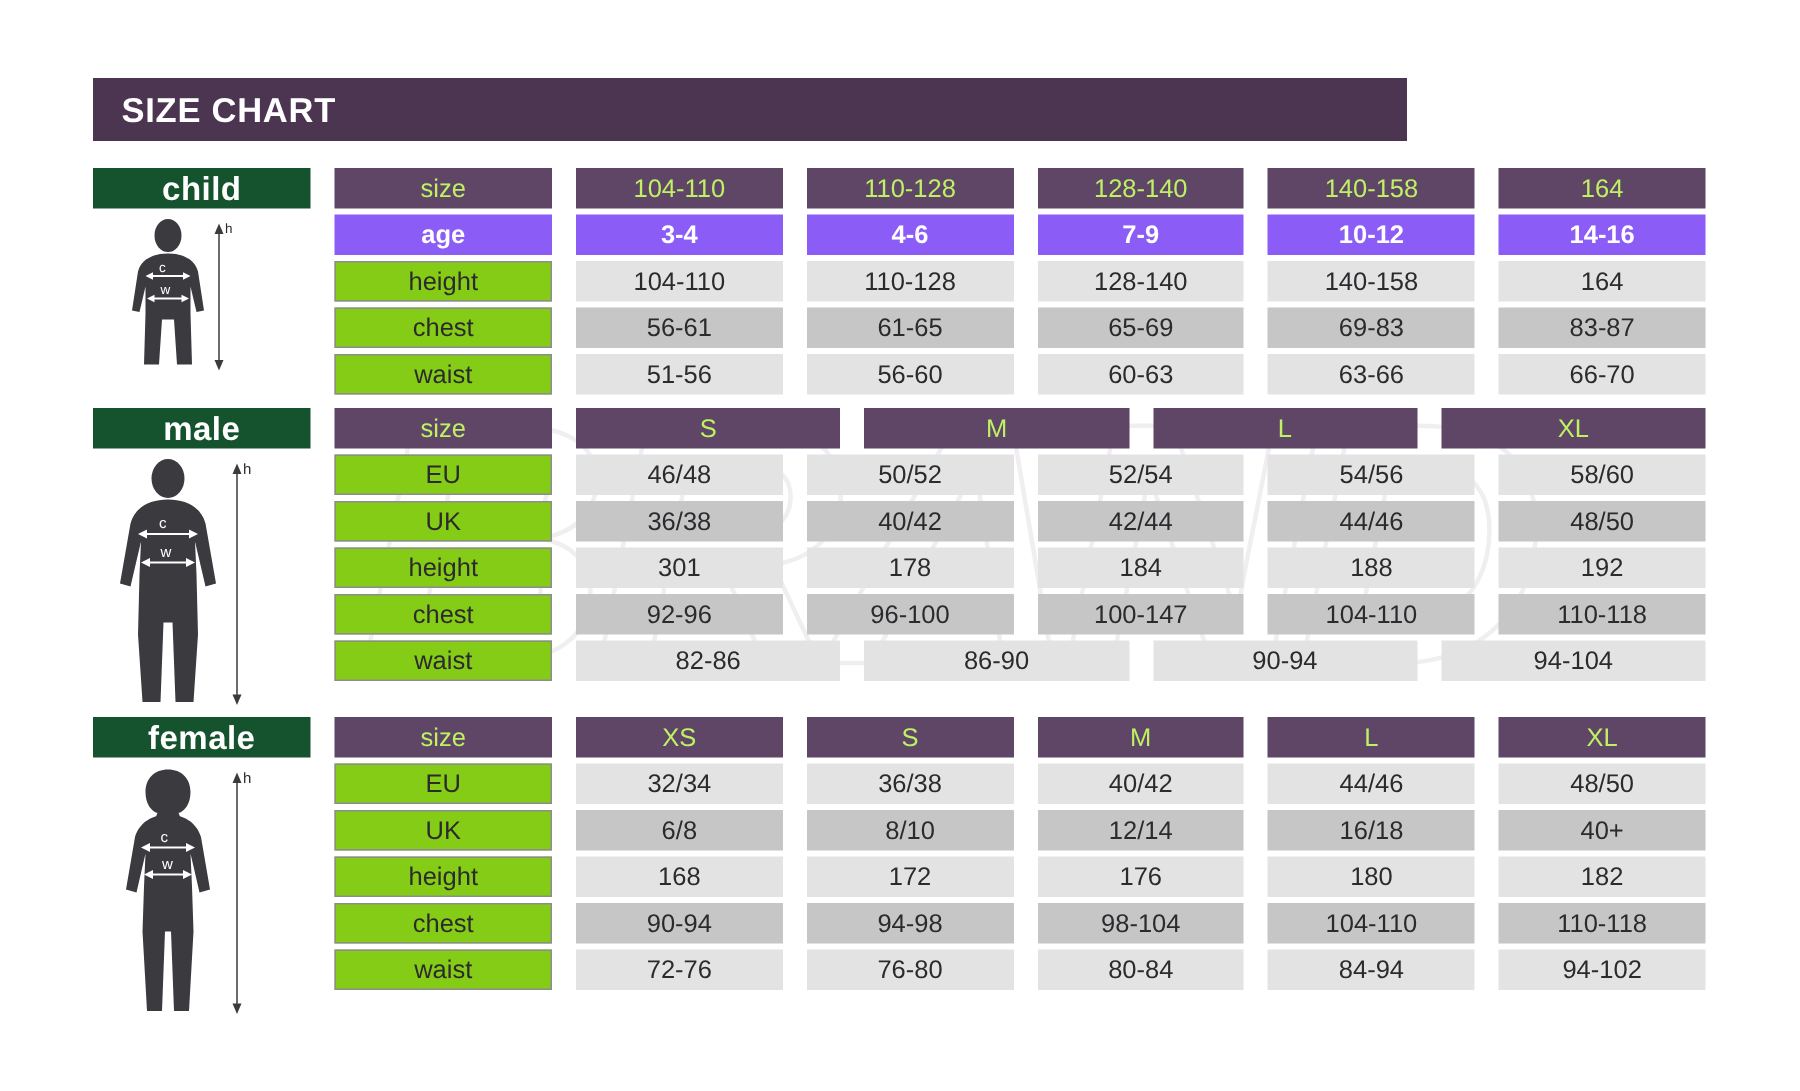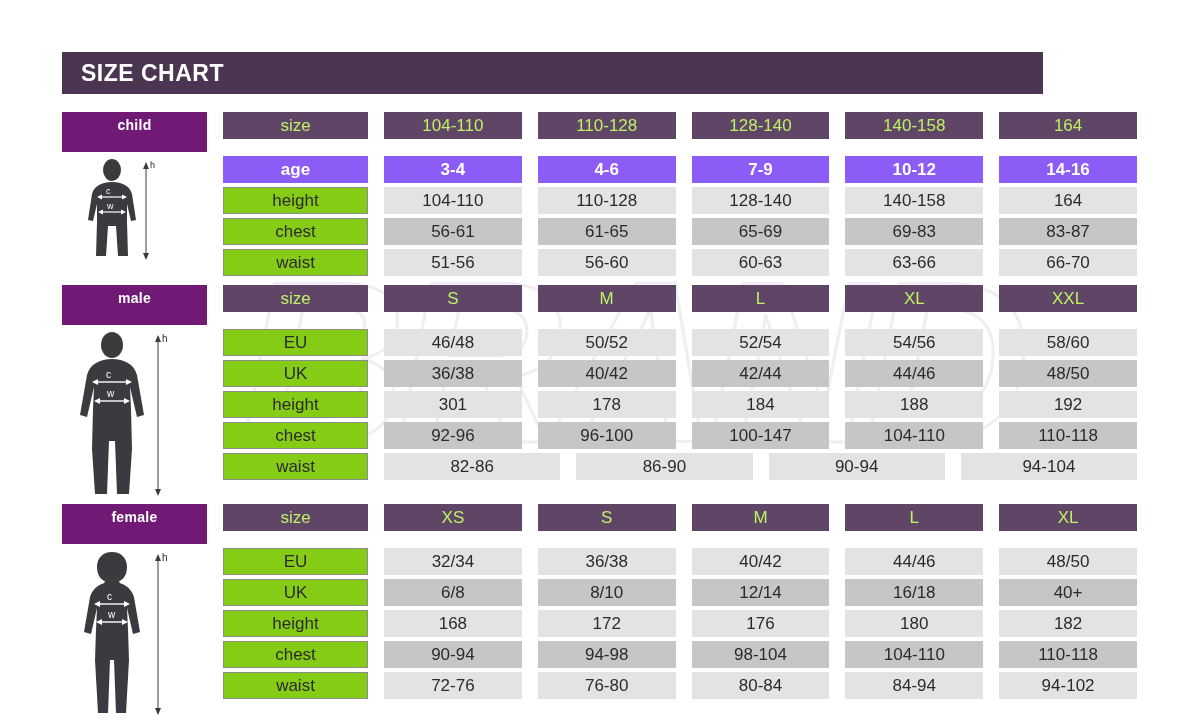--- a/index.html
+++ b/index.html
@@ -40,21 +40,21 @@
     opacity: 1;
     pointer-events: none;
     user-select: none;
   }
 
   
   .title-bar {
     position: absolute;
     left: 62px;
     top: 52px;
-    width: 981px;
+    width: 876px;
     height: 42px;
     background: #4c3551;
     display: flex;
     align-items: center;
   }
   .title-bar .title {
     color: #ffffff;
     font-size: 23px;
     font-weight: bold;
     letter-spacing: 0.5px;
@@ -119,27 +119,27 @@
     line-height: 25px;
     text-align: center;
     font-size: 17px;
     color: #2d2a2e;
     background: #84cc16;
     border: 1px solid #8d8d8d;
     box-sizing: border-box;
   }
 
   .grouphead {
-    height: 40px;
+    height: 27px;
     line-height: 27px;
     text-align: center;
-    font-size: 14px;
+    font-size: 22px;
     font-weight: bold;
     color: #ffffff;
-    background: #701a75;
+    background: #14532d;
     letter-spacing: 0.3px;
   }
 
   .figure-wrap {
     width: 145px;
     flex: 0 0 145px;
     margin-right: 16px;
     display: flex;
     justify-content: center;
     align-items: flex-start;
@@ -259,21 +259,20 @@
           <div class="col-label">
             <div class="grouphead">male</div>
           </div>
           <div class="col-rowname">
             <div class="cell head" style="margin-right: 0px;">size</div>
           </div>
           <div class="cell head">S</div>
           <div class="cell head">M</div>
           <div class="cell head">L</div>
           <div class="cell head">XL</div>
-          <div class="cell head">XXL</div>
         </div>
         <div class="section-body">
           <div class="figure-wrap">
             <svg class="svg-fig" width="145" height="170" viewBox="0 0 145 170" xmlns="http://www.w3.org/2000/svg">
       <g fill="#3b3b3f">
         <ellipse cx="50" cy="16" rx="11" ry="13"></ellipse>
         <path d="M50 30 C38 30 28 35 25 46 L18 86 L25 88 L32 58 L31 80 L30 120 L33 165 L45 165 L47 112 L50 112 L53 112 L55 165 L67 165 L70 120 L69 80 L68 58 L75 88 L82 86 L75 46 C72 35 62 30 50 30 Z"></path>
       </g>
       <g stroke="#3b3b3f" stroke-width="1" fill="none">
         <line x1="96" y1="10" x2="96" y2="163"></line>

